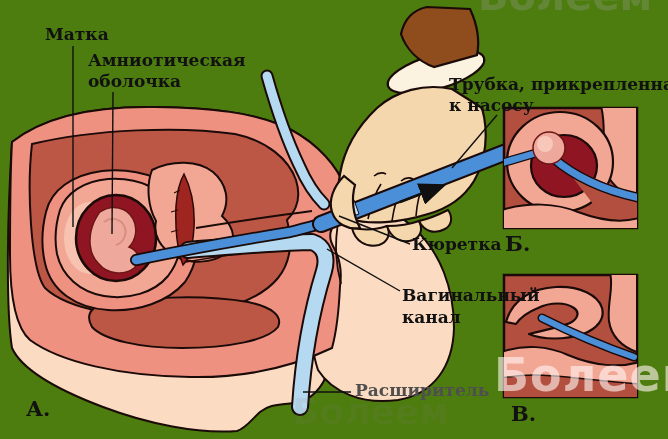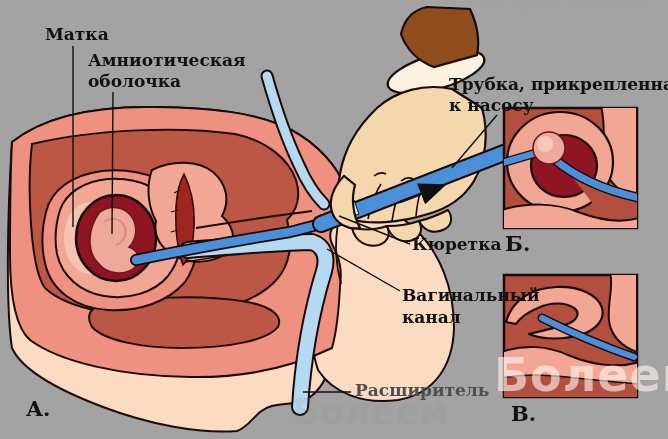--- a/index.html
+++ b/index.html
@@ -1,16 +1,16 @@
 <!DOCTYPE html>
 <html><head>
 <meta charset="utf-8">
 <style>
   html,body{margin:0;padding:0;background:#ffffff;}
-  .stage{position:relative;width:668px;height:439px;overflow:hidden;background:#a3a3a3;}
+  .stage{position:relative;width:668px;height:439px;overflow:hidden;background:#4d7c0f;}
   svg{display:block;}
   .lbl{font-family:"DejaVu Serif","Liberation Serif",serif;font-weight:bold;font-size:17px;fill:#111;}
   .mark{font-family:"DejaVu Serif","Liberation Serif",serif;font-weight:bold;font-size:21px;fill:#111;}
   .lbl-gray{fill:#4f4f4f;}
   .wm{font-family:"DejaVu Sans","Liberation Sans",sans-serif;font-weight:bold;}
 </style>
 </head>
 <body>
 
 <div class="stage">

